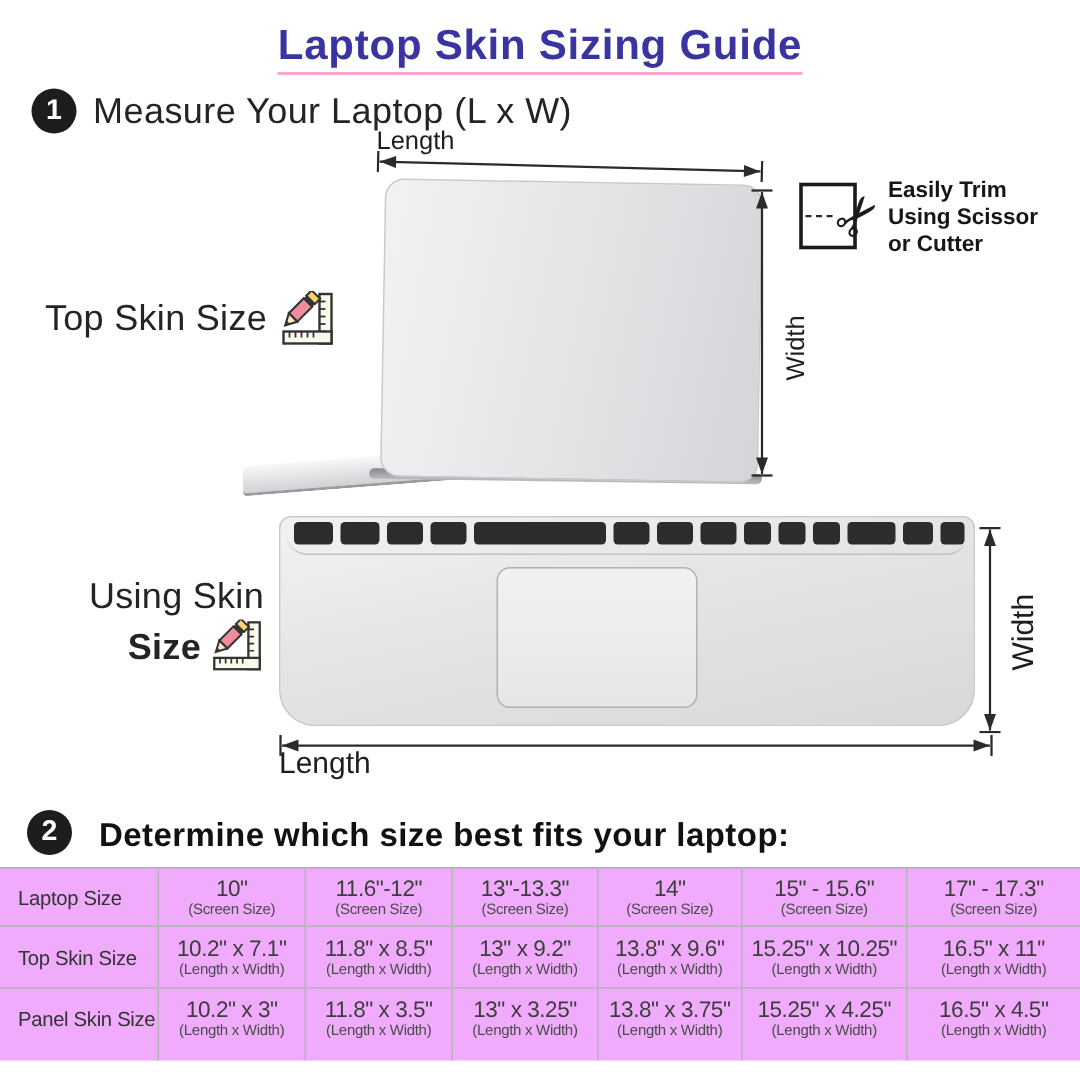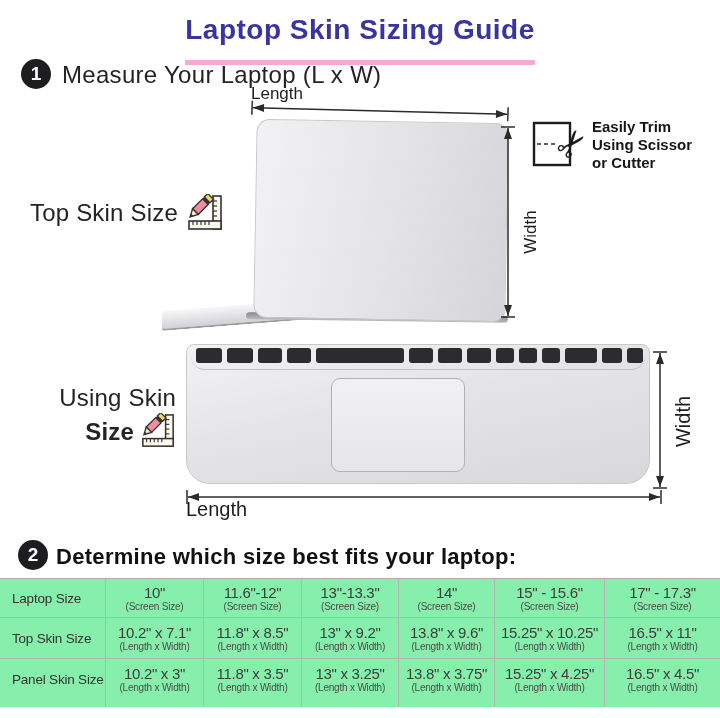--- a/index.html
+++ b/index.html
@@ -2,21 +2,21 @@
 <html><head>
 <meta charset="utf-8">
 <style>
   html,body{margin:0;padding:0;background:#fff;}
   #canvas{position:relative;width:720px;height:718px;background:#fff;overflow:hidden;
           font-family:"Liberation Sans", sans-serif;color:#262626;}
 
   
   .title-wrap{position:absolute;top:14px;left:0;width:720px;text-align:center;}
   .page-title{display:inline-block;margin:0;font-size:28px;font-weight:bold;letter-spacing:.5px;
-              color:#3a34a0;border-bottom:5px solid #f9a8d4;padding-bottom:14px;}
+              color:#3a34a0;border-bottom:2px solid #f9a8d4;padding-bottom:2px;}
 
   
   .badge{position:absolute;width:30px;height:30px;border-radius:50%;background:#1d1d1f;color:#fff;
          font-size:19px;font-weight:bold;display:flex;align-items:center;justify-content:center;}
   .step-text{position:absolute;font-size:24px;letter-spacing:.3px;color:#242424;white-space:nowrap;}
   .step2-text{font-weight:bold;font-size:22px;color:#111;}
 
   
   .lid{position:absolute;left:255px;top:121px;width:250px;height:197px;border-radius:13px;
        background:linear-gradient(100deg,#f2f2f4 0%,#e3e3e6 55%,#d5d5d9 100%);
@@ -52,21 +52,21 @@
          background:linear-gradient(168deg,#f2f2f3 0%,#e4e4e7 45%,#d8d8db 100%);}
   .keys-row{position:absolute;top:3px;left:9px;right:9px;display:flex;gap:5px;}
   .key{height:15px;background:#2c2c2e;border-radius:3px;flex:0 0 auto;}
   .deck-curve{position:absolute;top:0;left:4px;right:4px;height:24px;
               border-bottom:1px solid #c2c2c5;border-radius:0 0 14px 14px;}
   .trackpad{position:absolute;left:144px;top:33px;width:132px;height:92px;
             background:linear-gradient(180deg,#f1f1f3,#e6e6e9);
             border:1px solid #b2b2b6;border-radius:9px;}
 
   
-  .sizing-table{position:absolute;left:0;top:578px;width:720px;background:#86efac;
+  .sizing-table{position:absolute;left:0;top:578px;width:720px;background:#f0abfc;
                 border-top:1px solid #b0b0b3;}
   .trow{display:grid;grid-template-columns:105px 98px 98px 97px 96px 110px 116px;}
   .trow + .trow{border-top:1px solid #b4b4b7;}
   .tcell{border-left:1px solid #b4b4b7;display:flex;flex-direction:column;
          align-items:center;justify-content:center;}
   .tcell:first-child{border-left:none;align-items:flex-start;padding-left:12px;}
   .row1{height:38px;} .row2,.row3{height:40px;} .rowfill{height:8px;border-top:none !important;}
   .tlabel{font-size:13.5px;letter-spacing:-.2px;color:#333;}
   .tval{font-size:15px;letter-spacing:-.3px;color:#3d3d3d;line-height:17px;white-space:nowrap;}
   .tsub{font-size:10px;letter-spacing:-.2px;color:#4c4c4c;line-height:12px;white-space:nowrap;}
@@ -202,21 +202,21 @@
   <svg class="dim" style="left:186px;top:489px;" width="476" height="16">
     <line x1="1" y1="1" x2="1" y2="15"></line>
       <line x1="475" y1="1" x2="475" y2="15"></line>
     <line x1="2" y1="8" x2="474" y2="8"></line>
     <polygon points="2,8 13,4 13,12"></polygon>
       <polygon points="474,8 463,4 463,12"></polygon>
   </svg>
   <div class="dim-label h-center" style="left:186px;top:498px;width:476px;font-size:20px;">Length</div>
 
   <div class="badge" style="left:18px;top:540px;">2</div>
-  <div class="step-text step2-text" style="left:56px;top:544px;">Determine which size best fits your laptop:</div>
+  <div class="step-text step2-text" style="left:66px;top:544px;">Determine which size best fits your laptop:</div>
 
   <div class="sizing-table">
     <div class="trow row1">
       <div class="tcell tlabel">Laptop Size</div>
       <div class="tcell">
         <div class="tval">10"</div>
         <div class="tsub">(Screen Size)</div>
       </div>
       <div class="tcell">
         <div class="tval">11.6"-12"</div>

